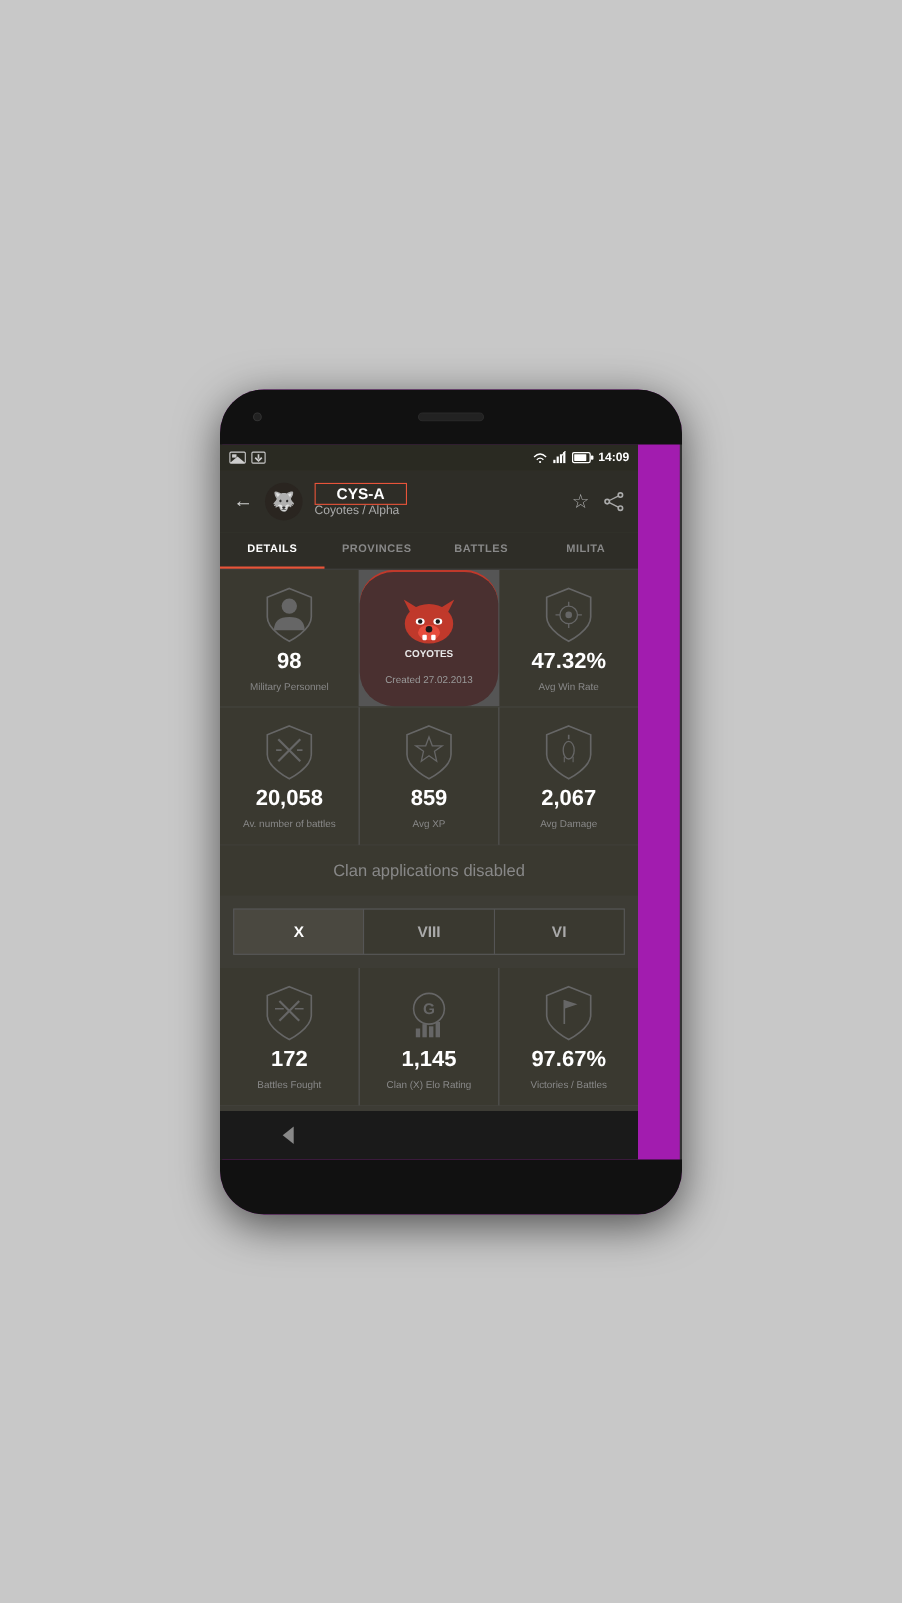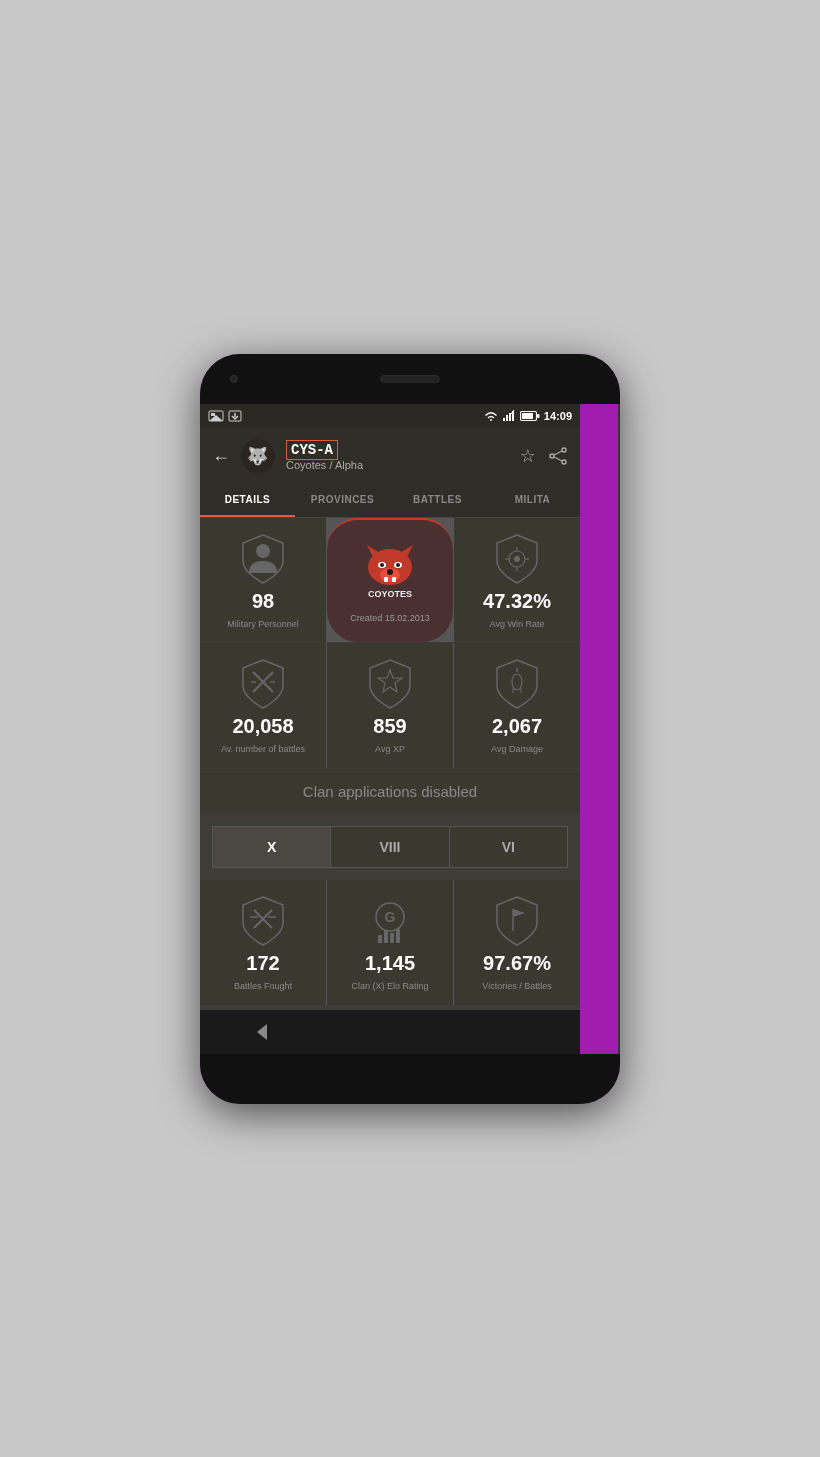--- a/index.html
+++ b/index.html
@@ -382,21 +382,21 @@
       <div class="clan-logo-small">
         <svg viewBox="0 0 40 40" width="40" height="40">
           <ellipse cx="20" cy="20" rx="18" ry="18" fill="#2a2520"></ellipse>
 
           <text x="20" y="26" text-anchor="middle" font-size="18" fill="#c0392b">🐺</text>
         </svg>
       </div>
 
       <div class="clan-info">
         <div class="clan-tag">
-          <span style="border:1px solid #e8543a; padding:1px 4px;font-family:Liberation Mono, monospace;">CYS-A</span>
+          <span style="border:1px solid #e8543a; padding:1px 19px;">CYS-A</span>
         </div>
         <div class="clan-name">Coyotes / Alpha</div>
       </div>
 
       <div class="header-actions">
         <span style="color:#aaa; font-size:18px;">☆</span>
 
         <svg width="20" height="20" viewBox="0 0 20 20">
           <circle cx="16" cy="4" r="2" fill="none" stroke="#aaa" stroke-width="1.5"></circle>
           <circle cx="4" cy="10" r="2" fill="none" stroke="#aaa" stroke-width="1.5"></circle>
@@ -450,21 +450,21 @@
               <ellipse cx="53" cy="20" rx="4" ry="3" fill="#fff"></ellipse>
               <circle cx="37" cy="20" r="2" fill="#1a1a1a"></circle>
               <circle cx="53" cy="20" r="2" fill="#1a1a1a"></circle>
 
               <rect x="39" y="32" width="4" height="5" rx="1" fill="#fff"></rect>
               <rect x="47" y="32" width="4" height="5" rx="1" fill="#fff"></rect>
 
               <text x="45" y="52" text-anchor="middle" font-size="9" font-weight="bold" fill="#e8e8e8" font-family="Arial">COYOTES</text>
             </svg>
           </div>
-          <span class="featured-date">Created 15.02.2013</span>
+          <span class="featured-date">Created 27.02.2013</span>
         </div>
 
         <div class="stat-card">
           <div class="stat-icon">
             <svg width="48" height="52" viewBox="0 0 48 52">
               <path d="M24,2 L44,10 L44,28 C44,40 24,50 24,50 C24,50 4,40 4,28 L4,10 Z" fill="none" stroke="#666" stroke-width="1.5"></path>
 
               <circle cx="24" cy="26" r="8" fill="none" stroke="#666" stroke-width="1.2"></circle>
               <circle cx="24" cy="26" r="3" fill="#666"></circle>
               <line x1="24" y1="14" x2="24" y2="18" stroke="#666" stroke-width="1.2"></line>

